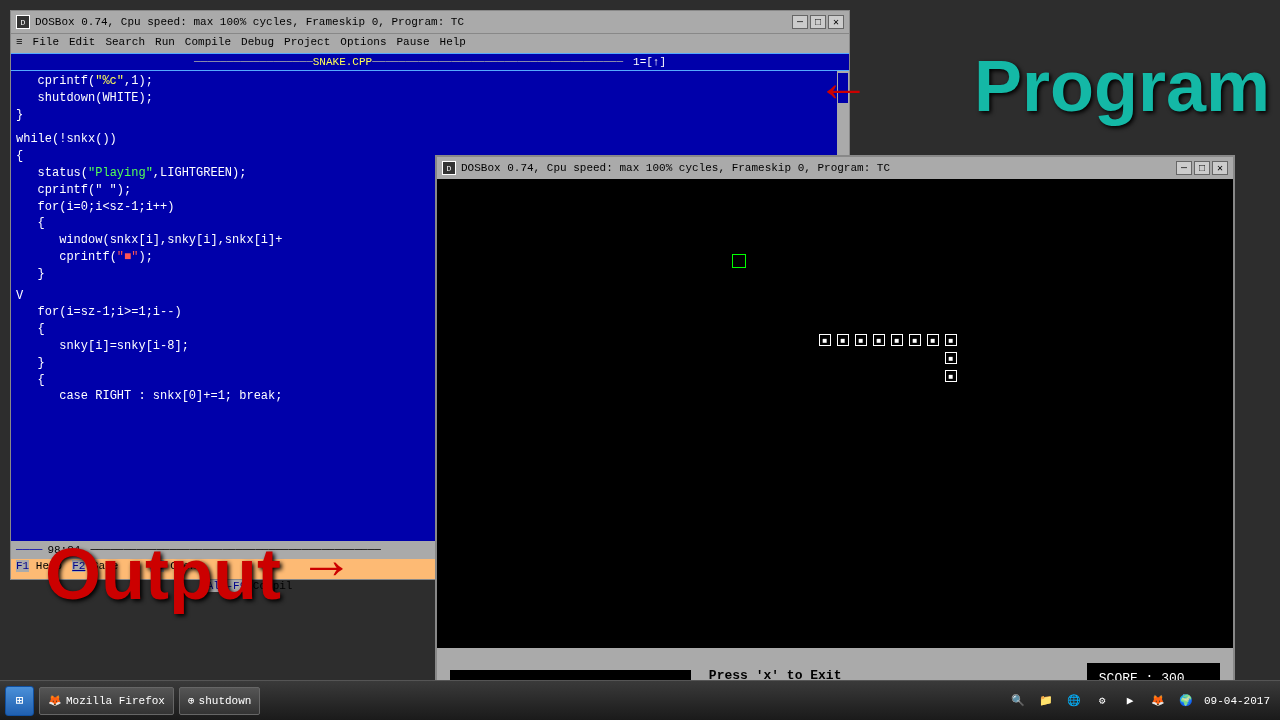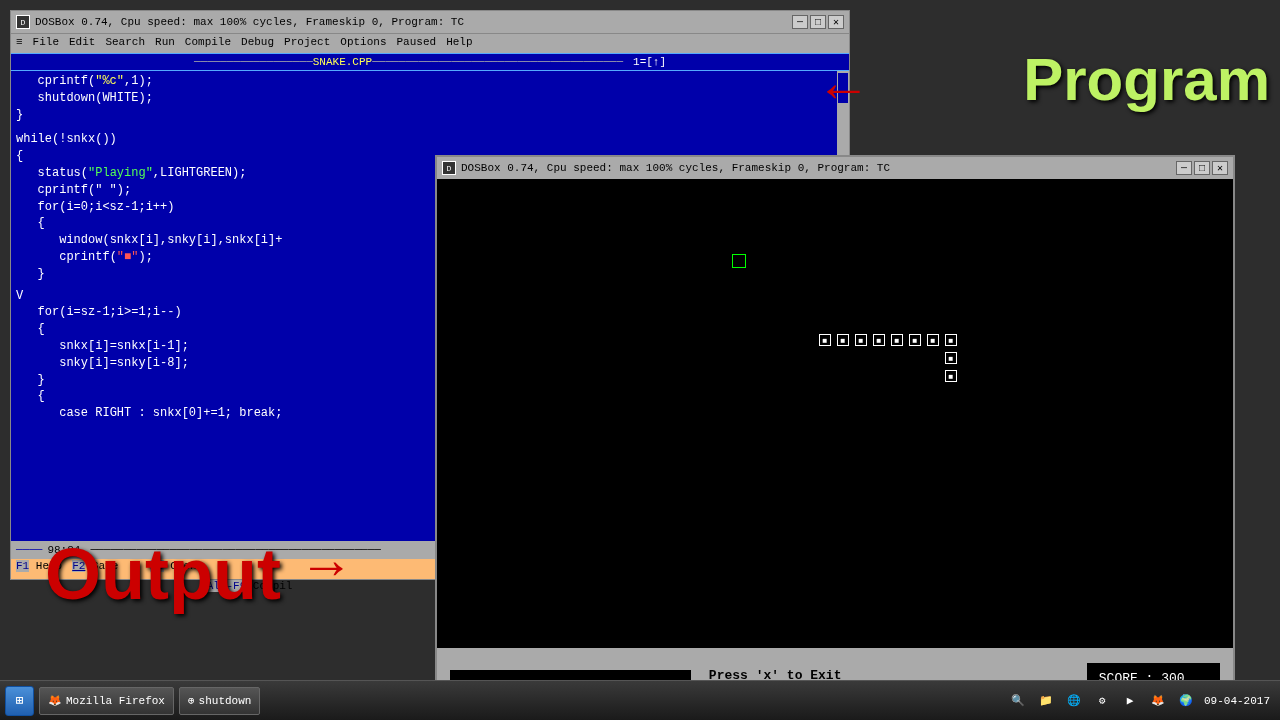--- a/index.html
+++ b/index.html
@@ -231,22 +231,22 @@
       font-size: 13px;
       color: #ffffff;
       font-family: 'Courier New', monospace;
     }
 
     
     .label-program {
       position: absolute;
       top: 45px;
       right: 10px;
-      color: #bef264;
-      font-size: 60px;
+      color: #14b8a6;
+      font-size: 72px;
       font-weight: bold;
       font-family: Arial, sans-serif;
       text-shadow: 2px 2px 4px #000;
     }
 
     .label-output {
       position: absolute;
       bottom: 100px;
       left: 30px;
       color: #cc0000;
@@ -352,21 +352,21 @@
     <div class="code-menubar">
       <span>≡</span>
       <span>File</span>
       <span>Edit</span>
       <span>Search</span>
       <span>Run</span>
       <span>Compile</span>
       <span>Debug</span>
       <span>Project</span>
       <span>Options</span>
-      <span>Paused</span>
+      <span>Pause</span>
       <span>Help</span>
     </div>
     <div class="code-filename-bar">
       <span style="color:#aaa;">────────────────── </span>
       <span style="color:#ffff55;">SNAKE.CPP</span>
       <span style="color:#aaa;"> ──────────────────────────────────────</span>
       <span style="color:#fff; margin-left:10px;">1=[↑]</span>
     </div>
     <div style="display:flex; flex:1; overflow:hidden;">
       <div class="code-content">
@@ -380,21 +380,20 @@
         <div class="code-line">   <span class="c-white">cprintf(" ");</span></div>
         <div class="code-line">   <span class="c-white">for(i=0;i&lt;sz-1;i++)</span></div>
         <div class="code-line">   <span class="c-white">{</span></div>
         <div class="code-line">      <span class="c-white">window(snkx[i],snky[i],snkx[i]+</span></div>
         <div class="code-line">      <span class="c-white">cprintf(</span><span class="c-red">"■"</span><span class="c-white">);</span></div>
         <div class="code-line">   <span class="c-white">}</span></div>
         <div class="code-line" style="height:5px;"></div>
         <div class="code-line"><span class="c-white">V</span></div>
         <div class="code-line">   <span class="c-white">for(i=sz-1;i&gt;=1;i--)</span></div>
         <div class="code-line">   <span class="c-white">{</span></div>
-        <div class="code-line">      <span class="c-white">snkx[i]=snkx[i-1];</span></div>
         <div class="code-line">      <span class="c-white">snky[i]=snky[i-8];</span></div>
         <div class="code-line">   <span class="c-white">}</span></div>
         <div class="code-line">   <span class="c-white">{</span></div>
         <div class="code-line">      <span class="c-white">case RIGHT : snkx[0]+=1; break;</span></div>
       </div>
       <div class="code-scrollbar">
         <div class="code-scroll-thumb"></div>
       </div>
     </div>
     <div class="code-statusbar">

